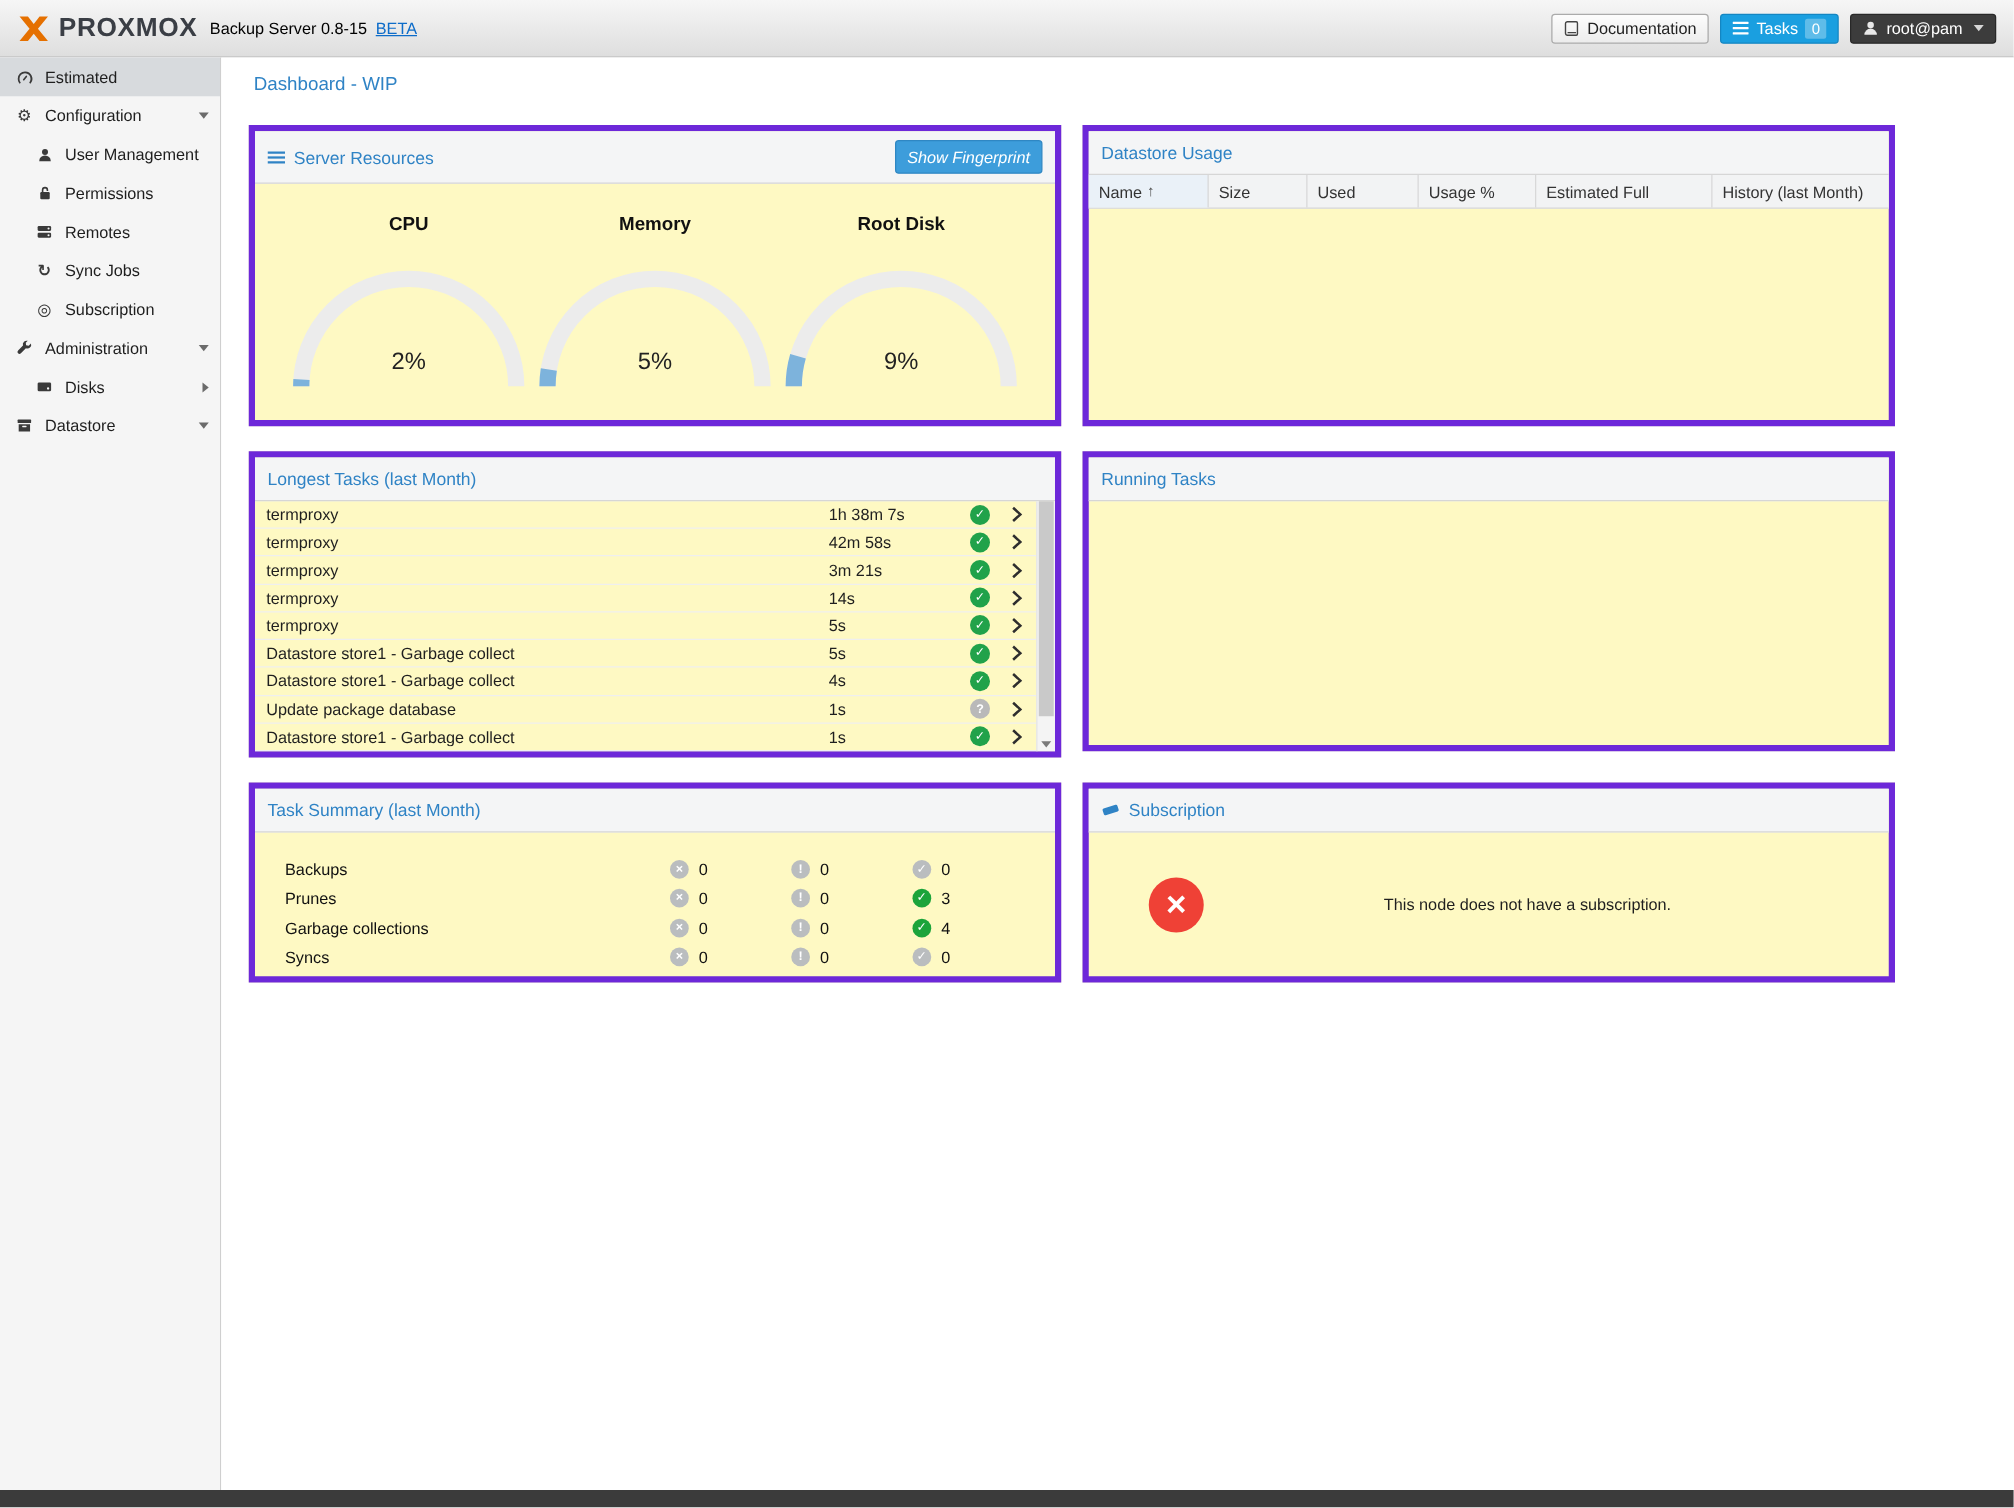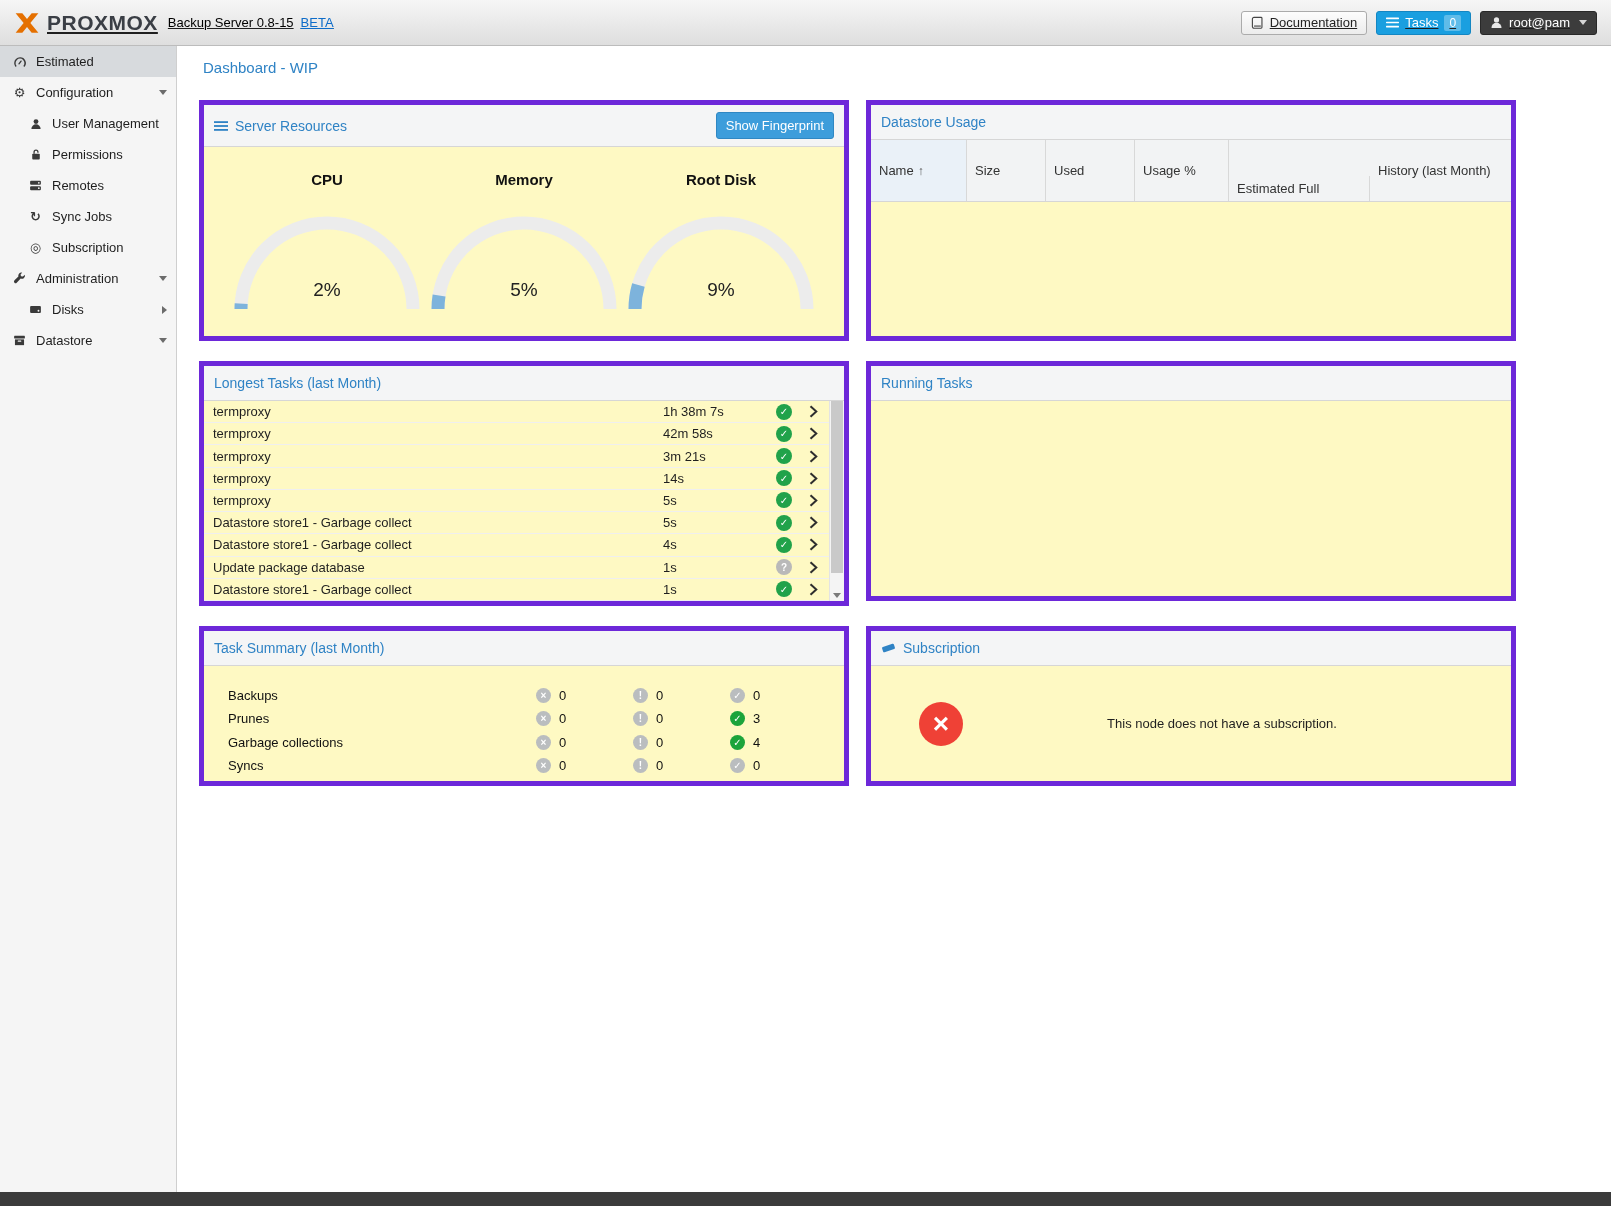--- a/index.html
+++ b/index.html
@@ -9,21 +9,20 @@
     font-family:"Liberation Sans","DejaVu Sans",sans-serif;
     font-size:13px; color:#1f1f1f; background:#fff;
   }
   .app { width:1611px; height:1206px; display:flex; flex-direction:column; }
 
   
   .top-bar {
     height:46px; flex:0 0 46px; display:flex; align-items:center;
     padding:0 14px; background:linear-gradient(#f6f6f6,#dedede);
     border-bottom:1px solid #bcbcbc;
-    text-decoration:underline;
   }
   .logo { display:flex; align-items:center; gap:7px; }
   .logo-mark svg { display:block; }
   .logo-word { font-size:21px; font-weight:700; letter-spacing:.5px; color:#3a3e45; }
   .version { margin-left:10px; color:#000; }
   .beta { margin-left:7px; color:#0d6cc9; text-decoration:underline; cursor:pointer; }
   .tb-right { margin-left:auto; display:flex; align-items:center; gap:9px; }
   .btn {
     height:24px; display:inline-flex; align-items:center; gap:6px;
     padding:0 9px; border-radius:3px; font-size:13px; cursor:pointer;
@@ -64,21 +63,21 @@
   .panel { border:5px solid #6d28d9; background:#fef9c3; display:flex; flex-direction:column; }
   .panel-header { background:#f4f5f6; border-bottom:1px solid #d6d6d6; padding:9px 10px;
     display:flex; align-items:center; gap:7px; flex:0 0 auto; }
   .panel-title { color:#2f83c5; font-size:14px; }
   .panel-hicon { color:#2f83c5; display:inline-flex; }
   .p-sr { height:241px; } .p-du { height:241px; } .p-lt { height:245px; }
   .p-rt { height:240px; } .p-ts { height:160px; } .p-sub { height:160px; }
   .p-sr .panel-header { padding:7px 10px; }
 
   .btn-fingerprint { margin-left:auto; background:#3d9ddb; border:1px solid #2f87c3; color:#fff;
-    padding:5px 9px; border-radius:3px; font-size:13px; cursor:pointer; }
+    padding:5px 9px; border-radius:3px; font-size:13px; cursor:pointer;font-style:italic; }
 
   
   .gauges { display:flex; justify-content:space-between; padding:24px 28px 0; flex:1; }
   .gauge { width:190px; position:relative; text-align:center; }
   .gauge-label { font-size:15px; font-weight:700; color:#111; margin-bottom:26px; }
   .gauge svg { display:block; }
   .gauge-bg { fill:none; stroke:#ececec; stroke-width:13; }
   .gauge-fill { fill:none; stroke:#7db3dc; stroke-width:13; }
   .gauge-pct { position:absolute; left:0; right:0; top:108px; font-size:19px; color:#222; }
 
@@ -342,21 +341,21 @@
             </div>
             <div class="du-cell" style="flex:0 0 79px;">
               <span>Size</span>
             </div>
             <div class="du-cell" style="flex:0 0 89px;">
               <span>Used</span>
             </div>
             <div class="du-cell" style="flex:0 0 94px;">
               <span>Usage %</span>
             </div>
-            <div class="du-cell" style="flex:0 0 141px;margin-top:36px;">
+            <div class="du-cell" style="flex:0 0 141px;">
               <span>Estimated Full</span>
             </div>
             <div class="du-cell">
               <span>History (last Month)</span>
             </div>
           </div>
         </div>
 
         <div class="panel p-lt">
           <div class="panel-header">

